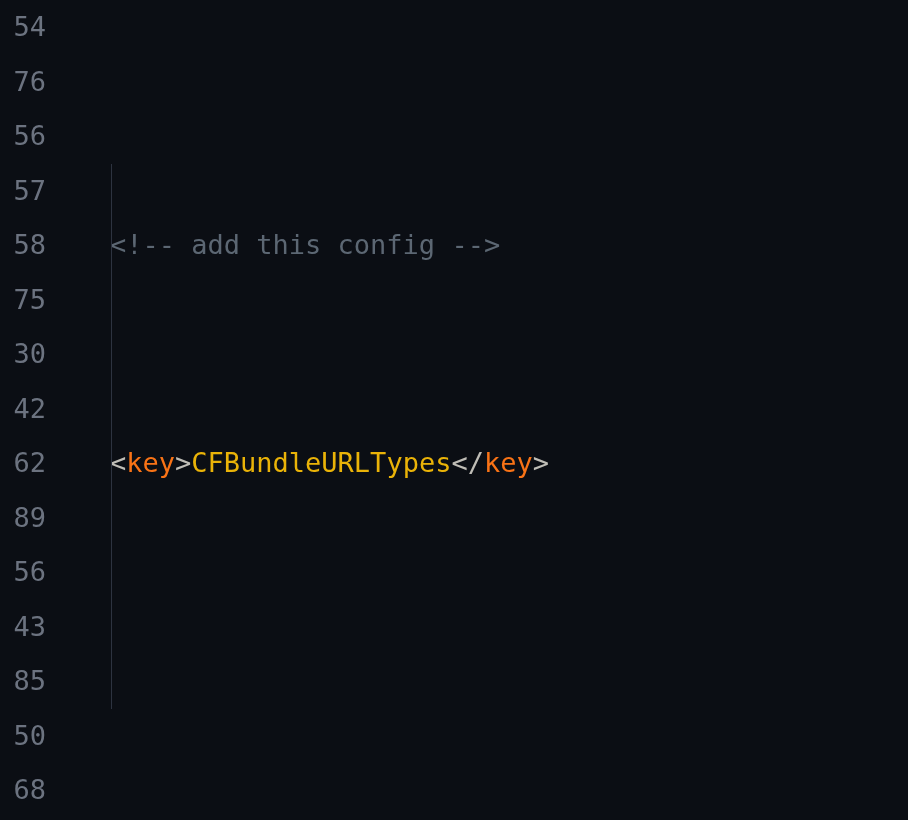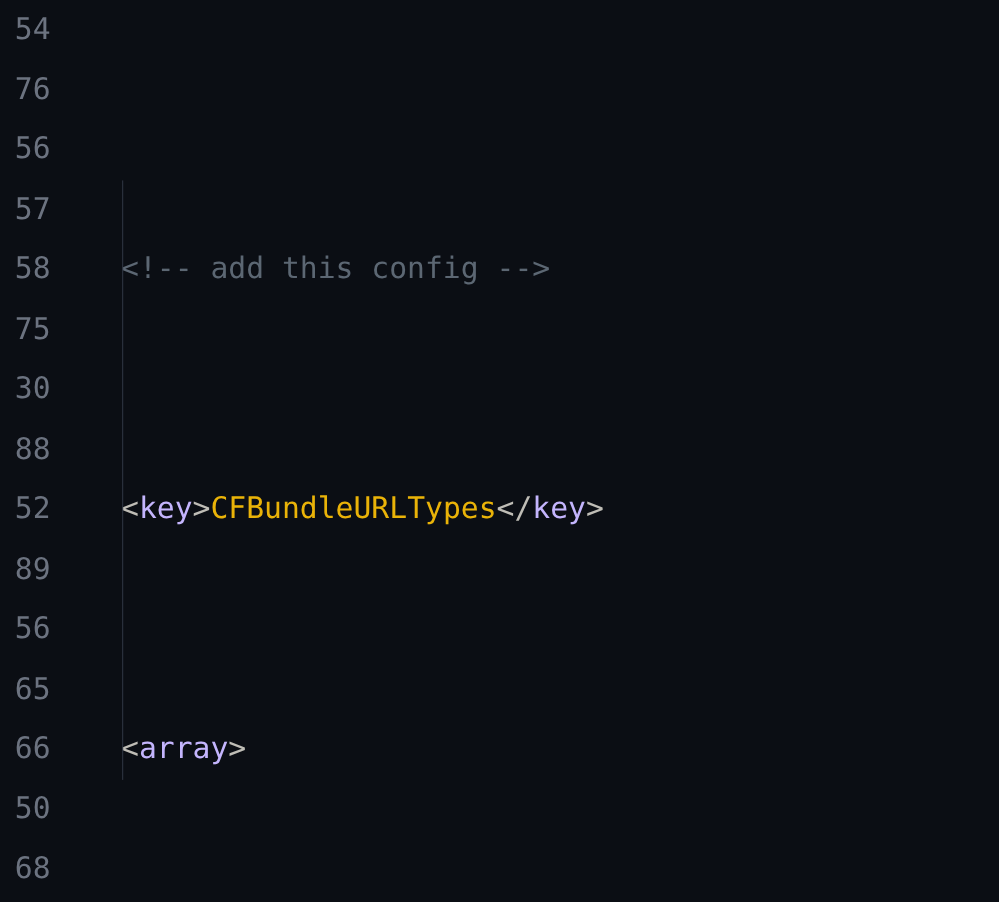--- a/index.html
+++ b/index.html
@@ -38,53 +38,52 @@
   .indent-guide {
     position: absolute;
     left: 47px;
     top: 164px;
     width: 1px;
     height: 545px;
     background: #2d3340;
   }
   .comment { color: #5c6773; }
   .bracket { color: #bfbdb6; }
-  .tag { color: #c4b5fd; }
+  .tag { color: #f97316; }
   .text { color: #eab308; }
 </style>
 </head>
 <body>
 
 <div class="editor">
   <div class="gutter">
     <span class="ln">54</span>
     <span class="ln">76</span>
     <span class="ln">56</span>
     <span class="ln">57</span>
     <span class="ln">58</span>
     <span class="ln">75</span>
     <span class="ln">30</span>
-    <span class="ln">88</span>
-    <span class="ln">52</span>
+    <span class="ln">42</span>
+    <span class="ln">62</span>
     <span class="ln">89</span>
     <span class="ln">56</span>
-    <span class="ln">65</span>
-    <span class="ln">66</span>
+    <span class="ln">43</span>
+    <span class="ln">85</span>
     <span class="ln">50</span>
     <span class="ln">68</span>
   </div>
 
   <div class="code">
     <div class="indent-guide"></div>
 
     <span class="line"><span class="comment"><span>&lt;!--</span><span> add this config </span><span>--&gt;</span></span></span>
 
     <span class="line"><span class="bracket">&lt;</span><span class="tag">key</span><span class="bracket">&gt;</span><span class="text">CFBundleURLTypes</span><span class="bracket">&lt;/</span><span class="tag">key</span><span class="bracket">&gt;</span></span>
 
-    <span class="line"><span class="bracket">&lt;</span><span class="tag">array</span><span class="bracket">&gt;</span></span>
 
     
 
     
 
     
 
     
 
     

